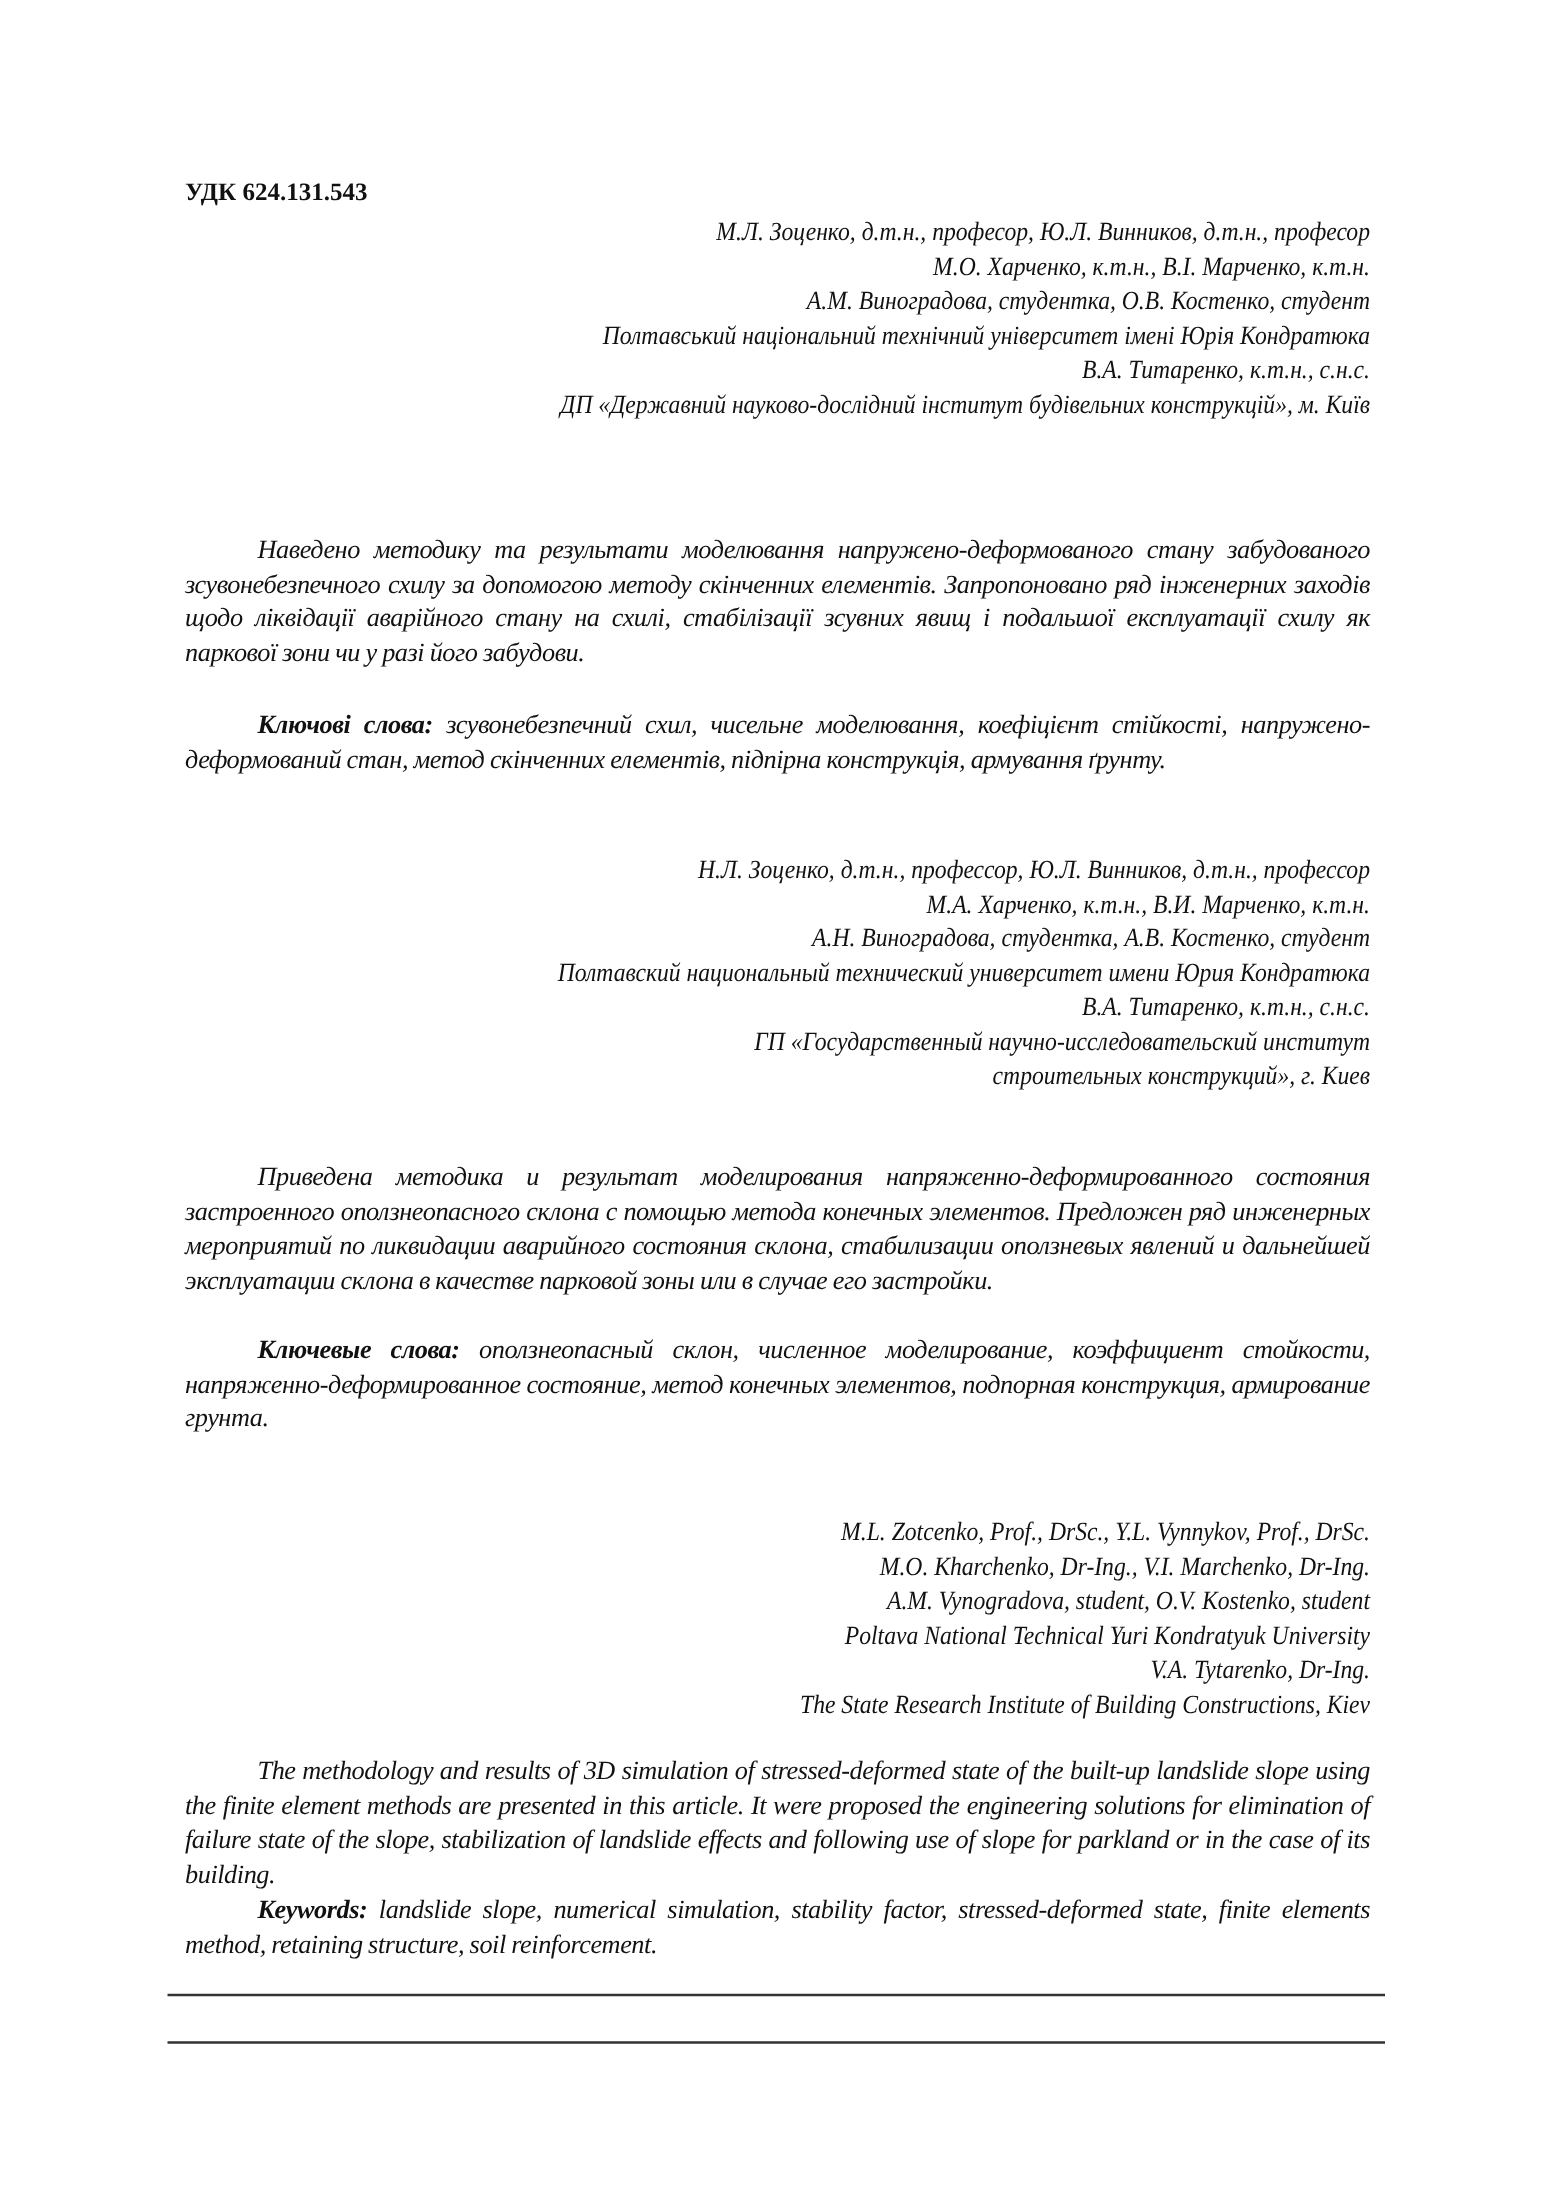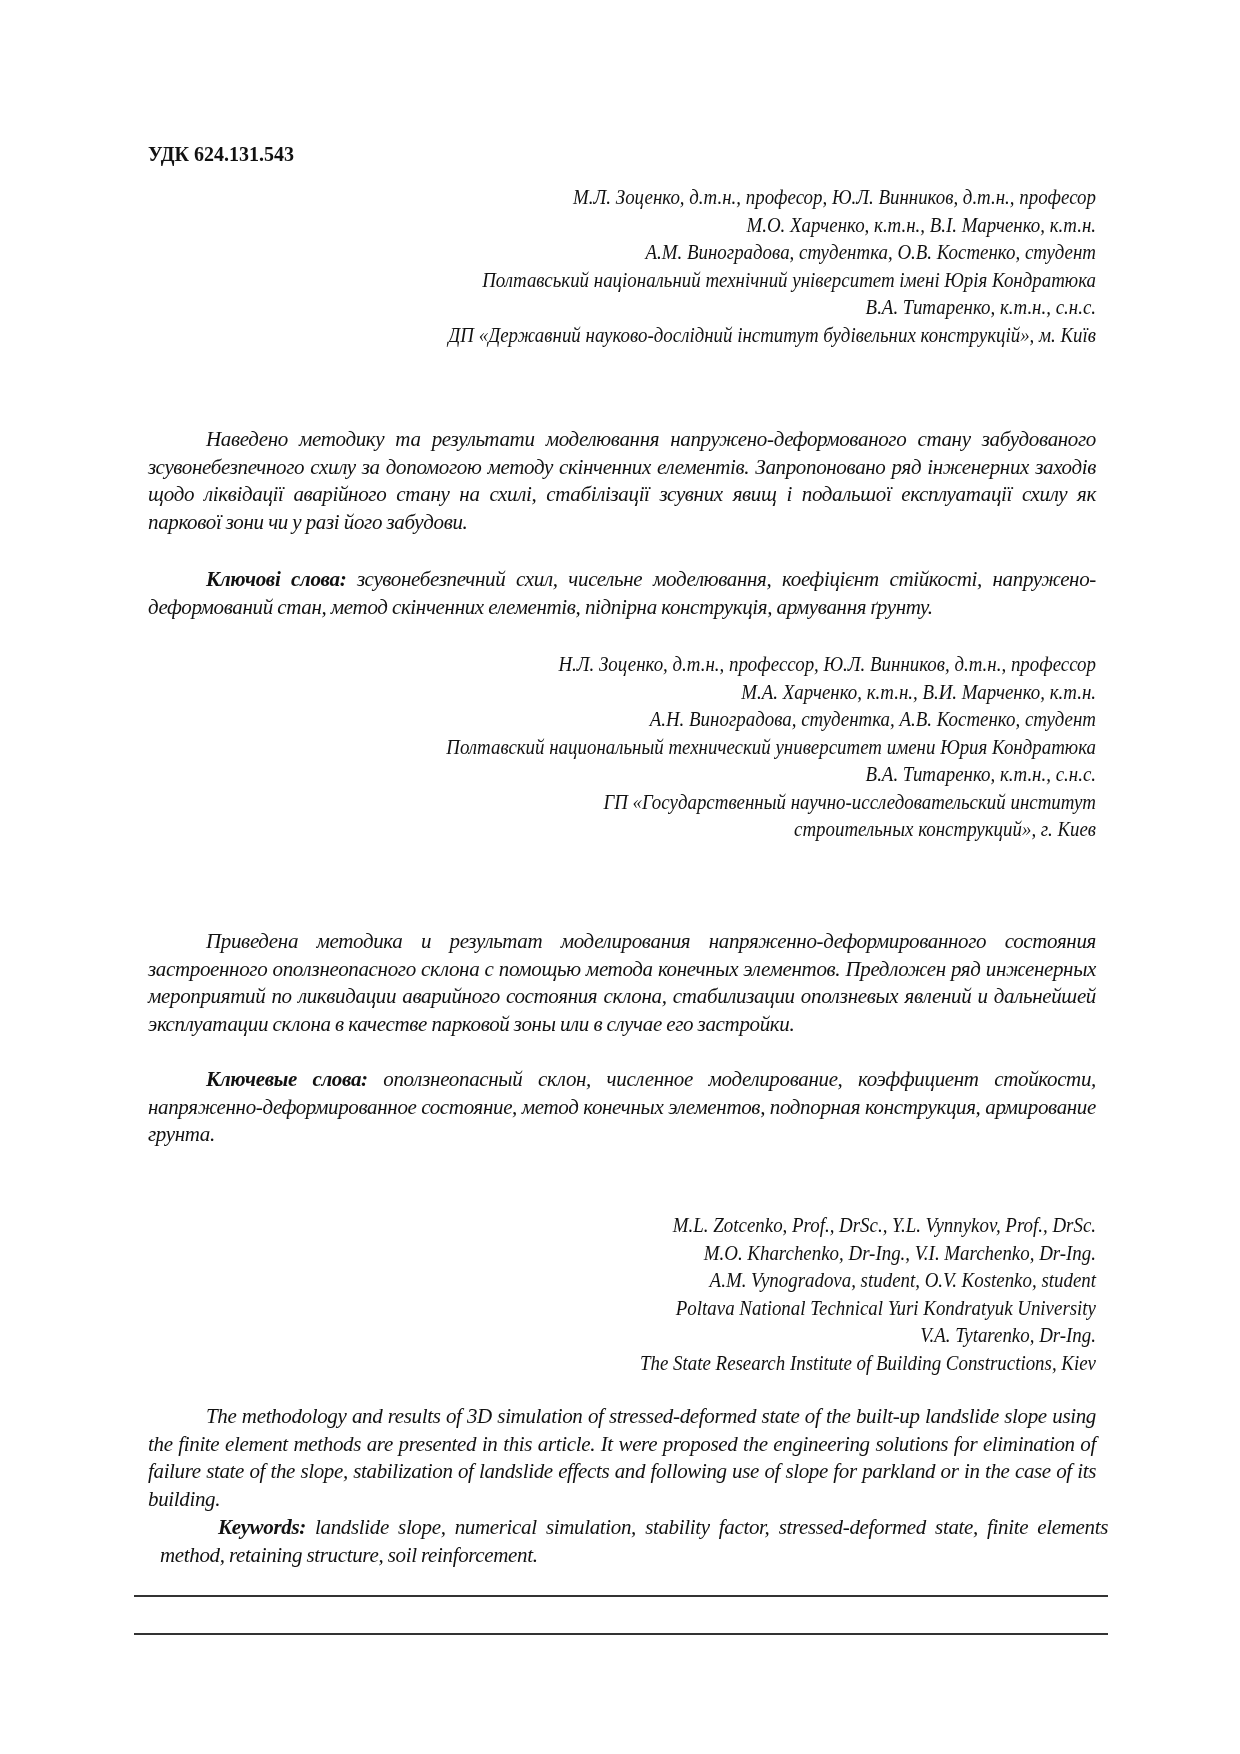--- a/index.html
+++ b/index.html
@@ -19,35 +19,35 @@
   .footer .pnum { position: absolute; left: 22px; top: 0; font-size: 21px; }
   .footer .journal { position: absolute; left: 95px; top: 0; white-space: nowrap; transform: scaleX(0.93); transform-origin: left center; }
 </style>
 </head>
 <body>
 
 <div class="page">
 
   <div class="udk">УДК 624.131.543</div>
 
-  <div class="block authors" style="top:184px;">
+  <div class="block authors" style="top:172px;">
     <div>М.Л. Зоценко, д.т.н., професор, Ю.Л. Винников, д.т.н., професор</div>
     <div>М.О. Харченко, к.т.н.,  В.І. Марченко, к.т.н.</div>
     <div>А.М. Виноградова, студентка,  О.В. Костенко, студент</div>
     <div>Полтавський національний технічний університет імені Юрія Кондратюка</div>
     <div>В.А. Титаренко, к.т.н., с.н.с.</div>
     <div>ДП «Державний науково-дослідний інститут будівельних конструкцій», м. Київ</div>
   </div>
 
 
   <div class="block para tight" style="top:426px;">Наведено методику та результати моделювання напружено-деформованого стану забудованого зсувонебезпечного схилу за допомогою методу скінченних елементів. Запропоновано ряд інженерних заходів щодо ліквідації аварійного стану на схилі, стабілізації зсувних явищ і подальшої експлуатації схилу як паркової зони чи у разі його забудови.</div>
 
   <div class="block para tight" style="top:566px;"><span class="kw">Ключові слова:</span><span> зсувонебезпечний схил, чисельне моделювання, коефіцієнт стійкості, напружено-деформований стан, метод скінченних елементів, підпірна конструкція, армування ґрунту.</span></div>
 
-  <div class="block authors" style="top:651px;">
+  <div class="block authors" style="top:682px;">
     <div>Н.Л. Зоценко, д.т.н., профессор,  Ю.Л. Винников, д.т.н., профессор</div>
     <div>М.А. Харченко, к.т.н.,  В.И. Марченко, к.т.н.</div>
     <div>А.Н. Виноградова, студентка,  А.В. Костенко, студент</div>
     <div>Полтавский национальный технический университет имени Юрия Кондратюка</div>
     <div>В.А. Титаренко, к.т.н., с.н.с.</div>
     <div>ГП «Государственный научно-исследовательский институт</div>
     <div>строительных конструкций», г. Киев</div>
   </div>
 
 
@@ -60,18 +60,18 @@
     <div>M.O. Kharchenko, Dr-Ing.,  V.I. Marchenko, Dr-Ing.</div>
     <div>A.M. Vynogradova, student,  O.V. Kostenko, student</div>
     <div>Poltava National Technical Yuri Kondratyuk University</div>
     <div>V.A. Tytarenko, Dr-Ing.</div>
     <div>The State Research Institute of Building Constructions, Kiev</div>
   </div>
 
 
   <div class="block para tight" style="top:1403px;">The methodology and results of 3D simulation of stressed-deformed state of the built-up landslide slope using the finite element methods are presented in this article. It were proposed the engineering solutions for elimination of failure state of the slope, stabilization of landslide effects and following use of slope for parkland or in the case of its building.</div>
 
-  <div class="block para tight" style="top:1514px;margin-left:12px;"><span class="kw">Keywords:</span><span> landslide slope, numerical simulation, stability factor, stressed-deformed state, finite elements method, retaining structure, soil reinforcement.</span></div>
+  <div class="block para tight" style="top:1514px;"><span class="kw">Keywords:</span><span> landslide slope, numerical simulation, stability factor, stressed-deformed state, finite elements method, retaining structure, soil reinforcement.</span></div>
 
   <div class="rule" style="top:1595px;"></div>
   <div class="rule" style="top:1633px;"></div>
 
 </div>
 
 </body></html>

